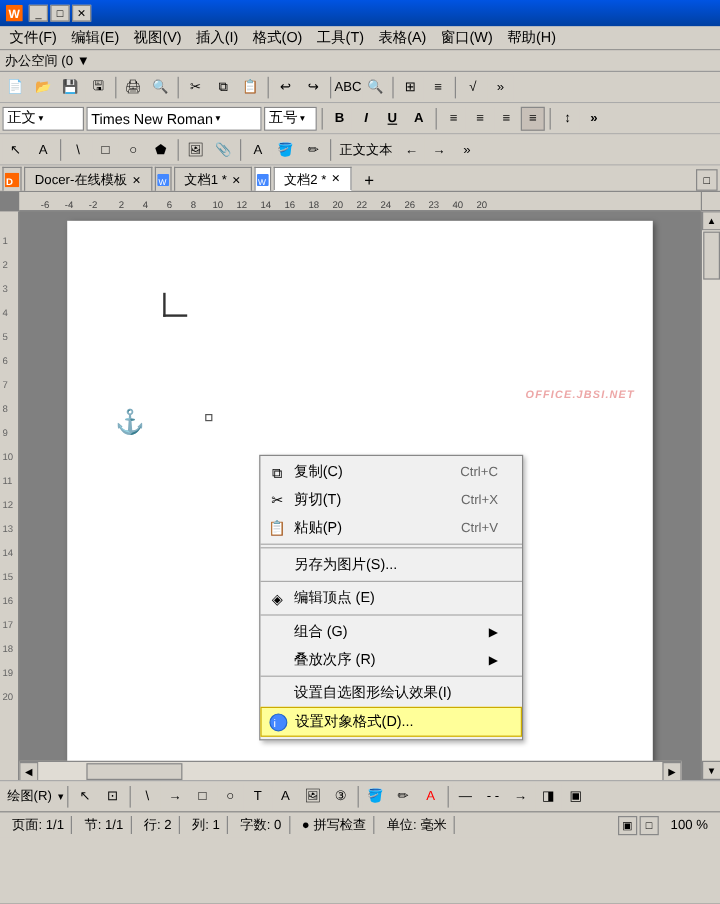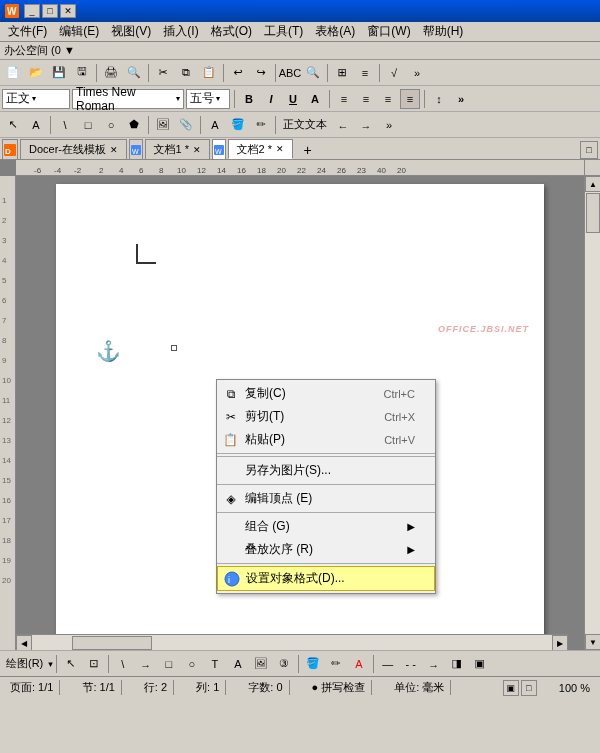--- a/index.html
+++ b/index.html
@@ -243,21 +243,21 @@
 
     
     .status-bar {
       background: #d4d0c8;
       height: 22px;
       display: flex;
       align-items: center;
       padding: 0 4px;
       border-top: 1px solid #888;
       font-size: 11px;
-      gap: 16px;
+      gap: 4px;
     }
     .status-section { padding: 0 6px; border-right: 1px solid #888; white-space: nowrap; }
     .status-section:last-child { border-right: none; }
 
     
     .bottom-toolbar {
       background: #d4d0c8;
       height: 26px;
       display: flex;
       align-items: center;
@@ -330,21 +330,21 @@
   <div class="tb-separator"></div>
   <div class="tb-btn">√</div>
   <div class="tb-btn">»</div>
 </div>
 
 <div class="format-bar">
   <div class="fmt-dropdown" style="width:68px">
     <span>正文</span>
     <span class="tb-dropdown-arrow">▾</span>
   </div>
-  <div class="fmt-dropdown" style="width:112px">
+  <div class="fmt-dropdown" style="width:146px">
     <span>Times New Roman</span>
     <span class="tb-dropdown-arrow">▾</span>
   </div>
   <div class="fmt-dropdown" style="width:44px">
     <span>五号</span>
     <span class="tb-dropdown-arrow">▾</span>
   </div>
   <div class="tb-separator"></div>
   <div class="fmt-btn">
       <b>B</b>
@@ -536,20 +536,24 @@
             <span class="ctx-arrow">▶</span>
           </div>
 
           <div class="ctx-item">
             <span class="ctx-icon"></span>
             <span>叠放次序 (R)</span>
             <span class="ctx-arrow">▶</span>
           </div>
           <div class="ctx-separator"></div>
 
+          <div class="ctx-item">
+            <span class="ctx-icon"></span>
+            <span>设置自选图形绘认效果(I)</span>
+          </div>
 
           <div class="ctx-item highlighted" style="background:#ffff99;border:1px solid #ccaa00;">
             <span class="ctx-icon">
               <svg width="16" height="16" viewBox="0 0 16 16">
                   <circle cx="8" cy="8" r="7" fill="#4488ff" stroke="#2266cc" stroke-width="1"></circle>
                   <text x="4" y="12" fill="white" font-size="9">i</text>
                 </svg>
             </span>
             <span>设置对象格式(D)...</span>
           </div>

